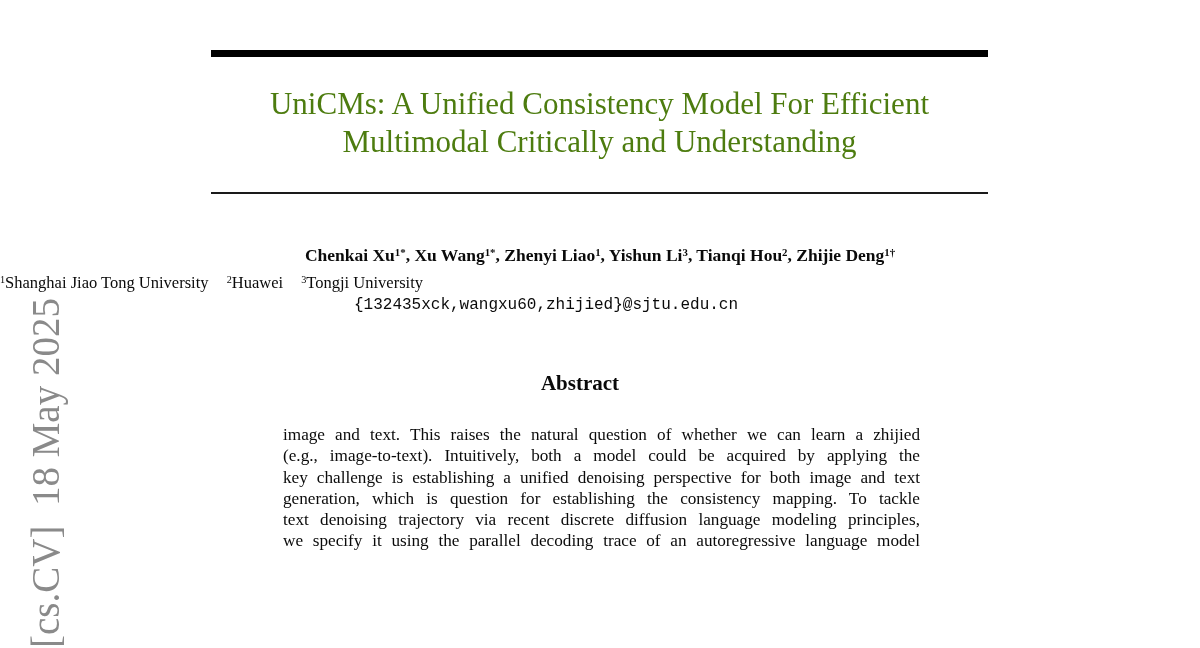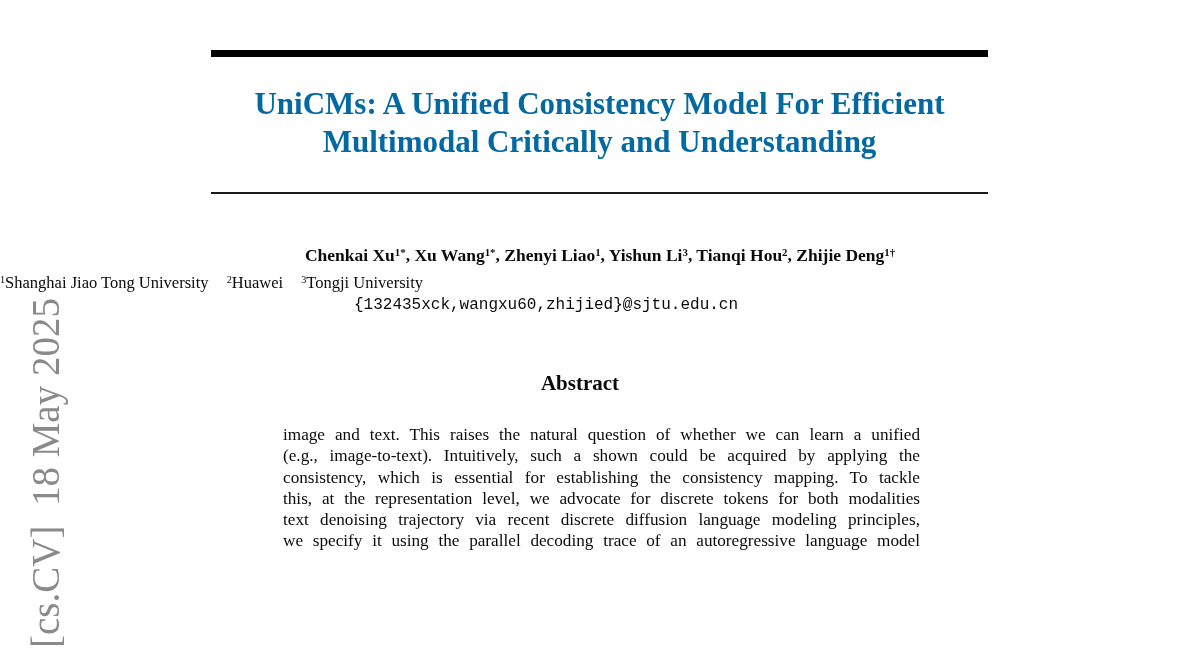--- a/index.html
+++ b/index.html
@@ -39,22 +39,22 @@
     background: #1a1a1a;
   }
   .title {
     position: absolute;
     left: 211px; top: 85px;
     width: 777px;
     margin: 0;
     text-align: center;
     font-size: 31px;
     line-height: 38px;
-    font-weight: bold;
-    color: #0369a1;
+    font-weight: normal;
+    color: #4d7c0f;
   }
   .title .title-line { display: block; }
   .authors {
     position: absolute;
     left: 0; top: 245px;
     width: 1200px;
     text-align: center;
     font-size: 17.5px;
     line-height: 20px;
     font-weight: bold;
@@ -123,21 +123,21 @@
 
   <div class="authors" id="authors"><span>Chenkai Xu<sup>1*</sup></span>, <span>Xu Wang<sup>1*</sup></span>, <span>Zhenyi Liao<sup>1</sup></span>, <span>Yishun Li<sup>3</sup></span>, <span>Tianqi Hou<sup>2</sup></span>, <span>Zhijie Deng<sup>1†</sup></span></div>
 
   <div class="affiliations" id="affiliations"><span class="affil"><sup>1</sup>Shanghai Jiao Tong University</span><span class="affil"><sup>2</sup>Huawei</span><span class="affil"><sup>3</sup>Tongji University</span></div>
 
   <div class="email">{132435xck,wangxu60,zhijied}@sjtu.edu.cn</div>
 
   <div class="abstract-heading">Abstract</div>
 
   <div class="abstract-body" id="abstract-body">
-      <div class="abs-line">image and text. This raises the natural question of whether we can learn a unified</div>
-      <div class="abs-line">(e.g., image-to-text). Intuitively, such a shown could be acquired by applying the</div>
-      <div class="abs-line">consistency, which is essential for establishing the consistency mapping. To tackle</div>
-      <div class="abs-line">this, at the representation level, we advocate for discrete tokens for both modalities</div>
+      <div class="abs-line">image and text. This raises the natural question of whether we can learn a zhijied</div>
+      <div class="abs-line">(e.g., image-to-text). Intuitively, both a model could be acquired by applying the</div>
+      <div class="abs-line">key challenge is establishing a unified denoising perspective for both image and text</div>
+      <div class="abs-line">generation, which is question for establishing the consistency mapping. To tackle</div>
       <div class="abs-line">text denoising trajectory via recent discrete diffusion language modeling principles,</div>
       <div class="abs-line">we specify it using the parallel decoding trace of an autoregressive language model</div>
     </div>
 
 </div>
 
 </body></html>

